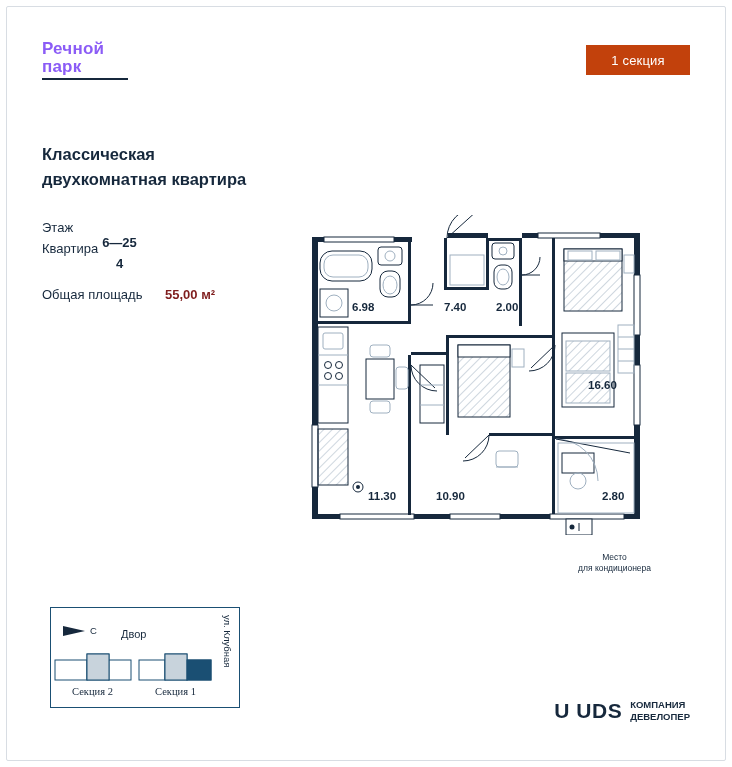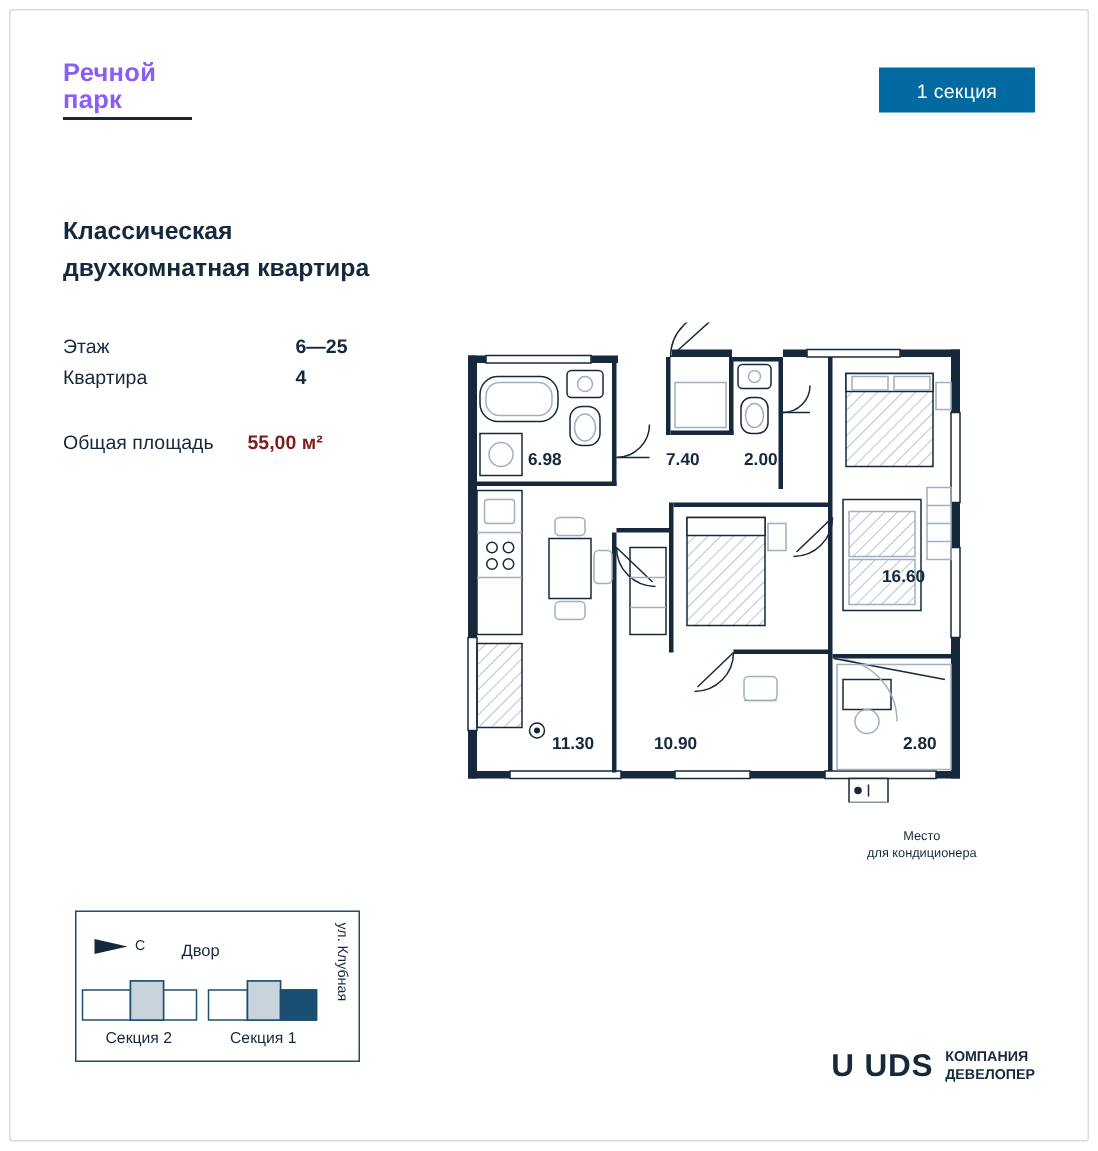--- a/index.html
+++ b/index.html
@@ -38,42 +38,42 @@
     left: 0; top: 38px;
     width: 86px; height: 2px;
     background: #16283c;
   }
 
   
   .section-badge {
     position: absolute;
     right: 42px; top: 45px;
     width: 104px; height: 30px;
-    background: #0369a1;
+    background: #c2410c;
     color: #ffffff;
     font-size: 13px;
     display: flex;
     align-items: center;
     justify-content: center;
     letter-spacing: .2px;
   }
 
   
   .title {
     position: absolute;
     left: 42px; top: 142px;
     font-size: 16.5px;
     font-weight: bold;
     line-height: 1.5;
     color: #16283c;
   }
 
   
   .specs { position: absolute; left: 42px; top: 220px; font-size: 13px; }
-  .spec-row { height: 21px; display: flex; align-items: center; }
+  .spec-row { height: 21px; display: flex; align-items: center; flex-direction: column; }
   .spec-label { width: 123px; color: #16283c; }
   .spec-value { font-weight: bold; color: #16283c; margin-left: 32px; }
   .area-row {
     position: absolute;
     left: 42px; top: 287px;
     font-size: 13px;
     display: flex;
     align-items: center;
   }
   .area-label { width: 123px; color: #16283c; }
@@ -134,20 +134,21 @@
     left: 0; top: 44px;
     width: 166px; height: 30px;
   }
   .minimap .sec-names {
     position: absolute;
     left: 0; top: 78px;
     width: 166px;
     display: flex;
     font-size: 10.5px;
     color: #16283c;
+    font-family: Liberation Serif, serif;
   }
   .minimap .sec-names span { flex: 1; text-align: center; }
   .minimap .street {
     position: absolute;
     right: 3px; top: 5px;
     width: 16px; height: 92px;
     font-size: 9.5px;
     color: #16283c;
   }
   .minimap .street span {

